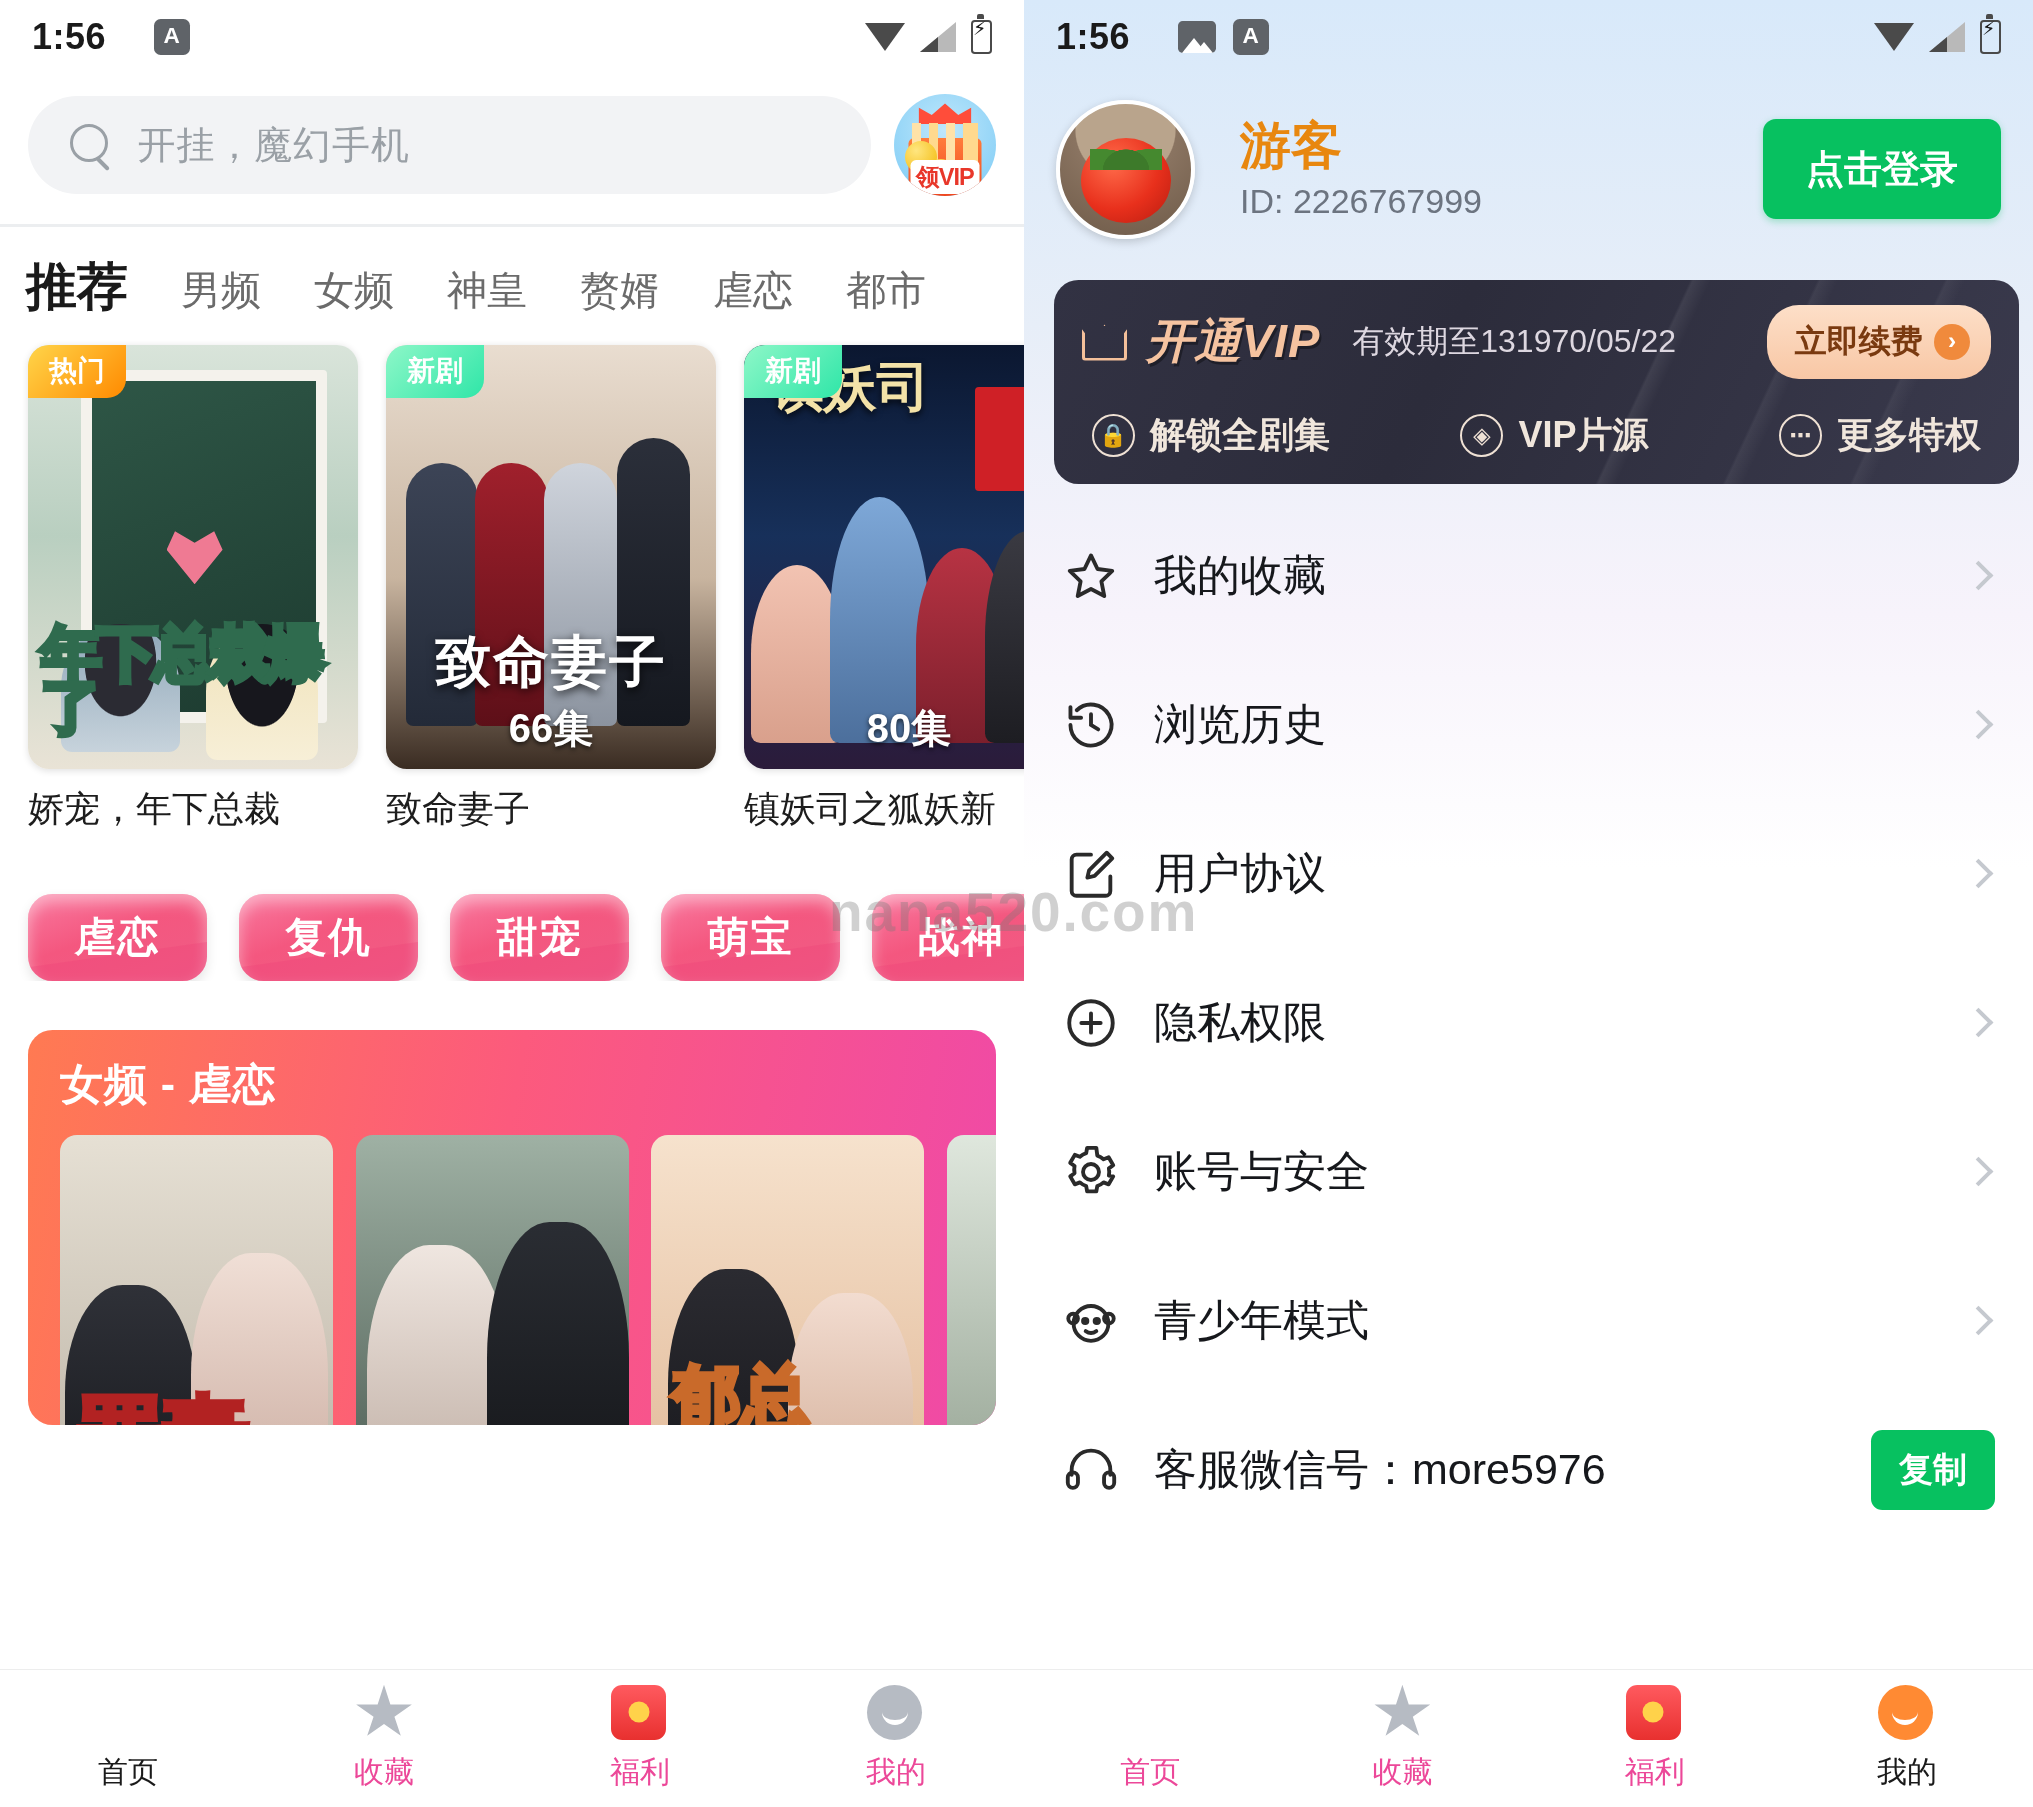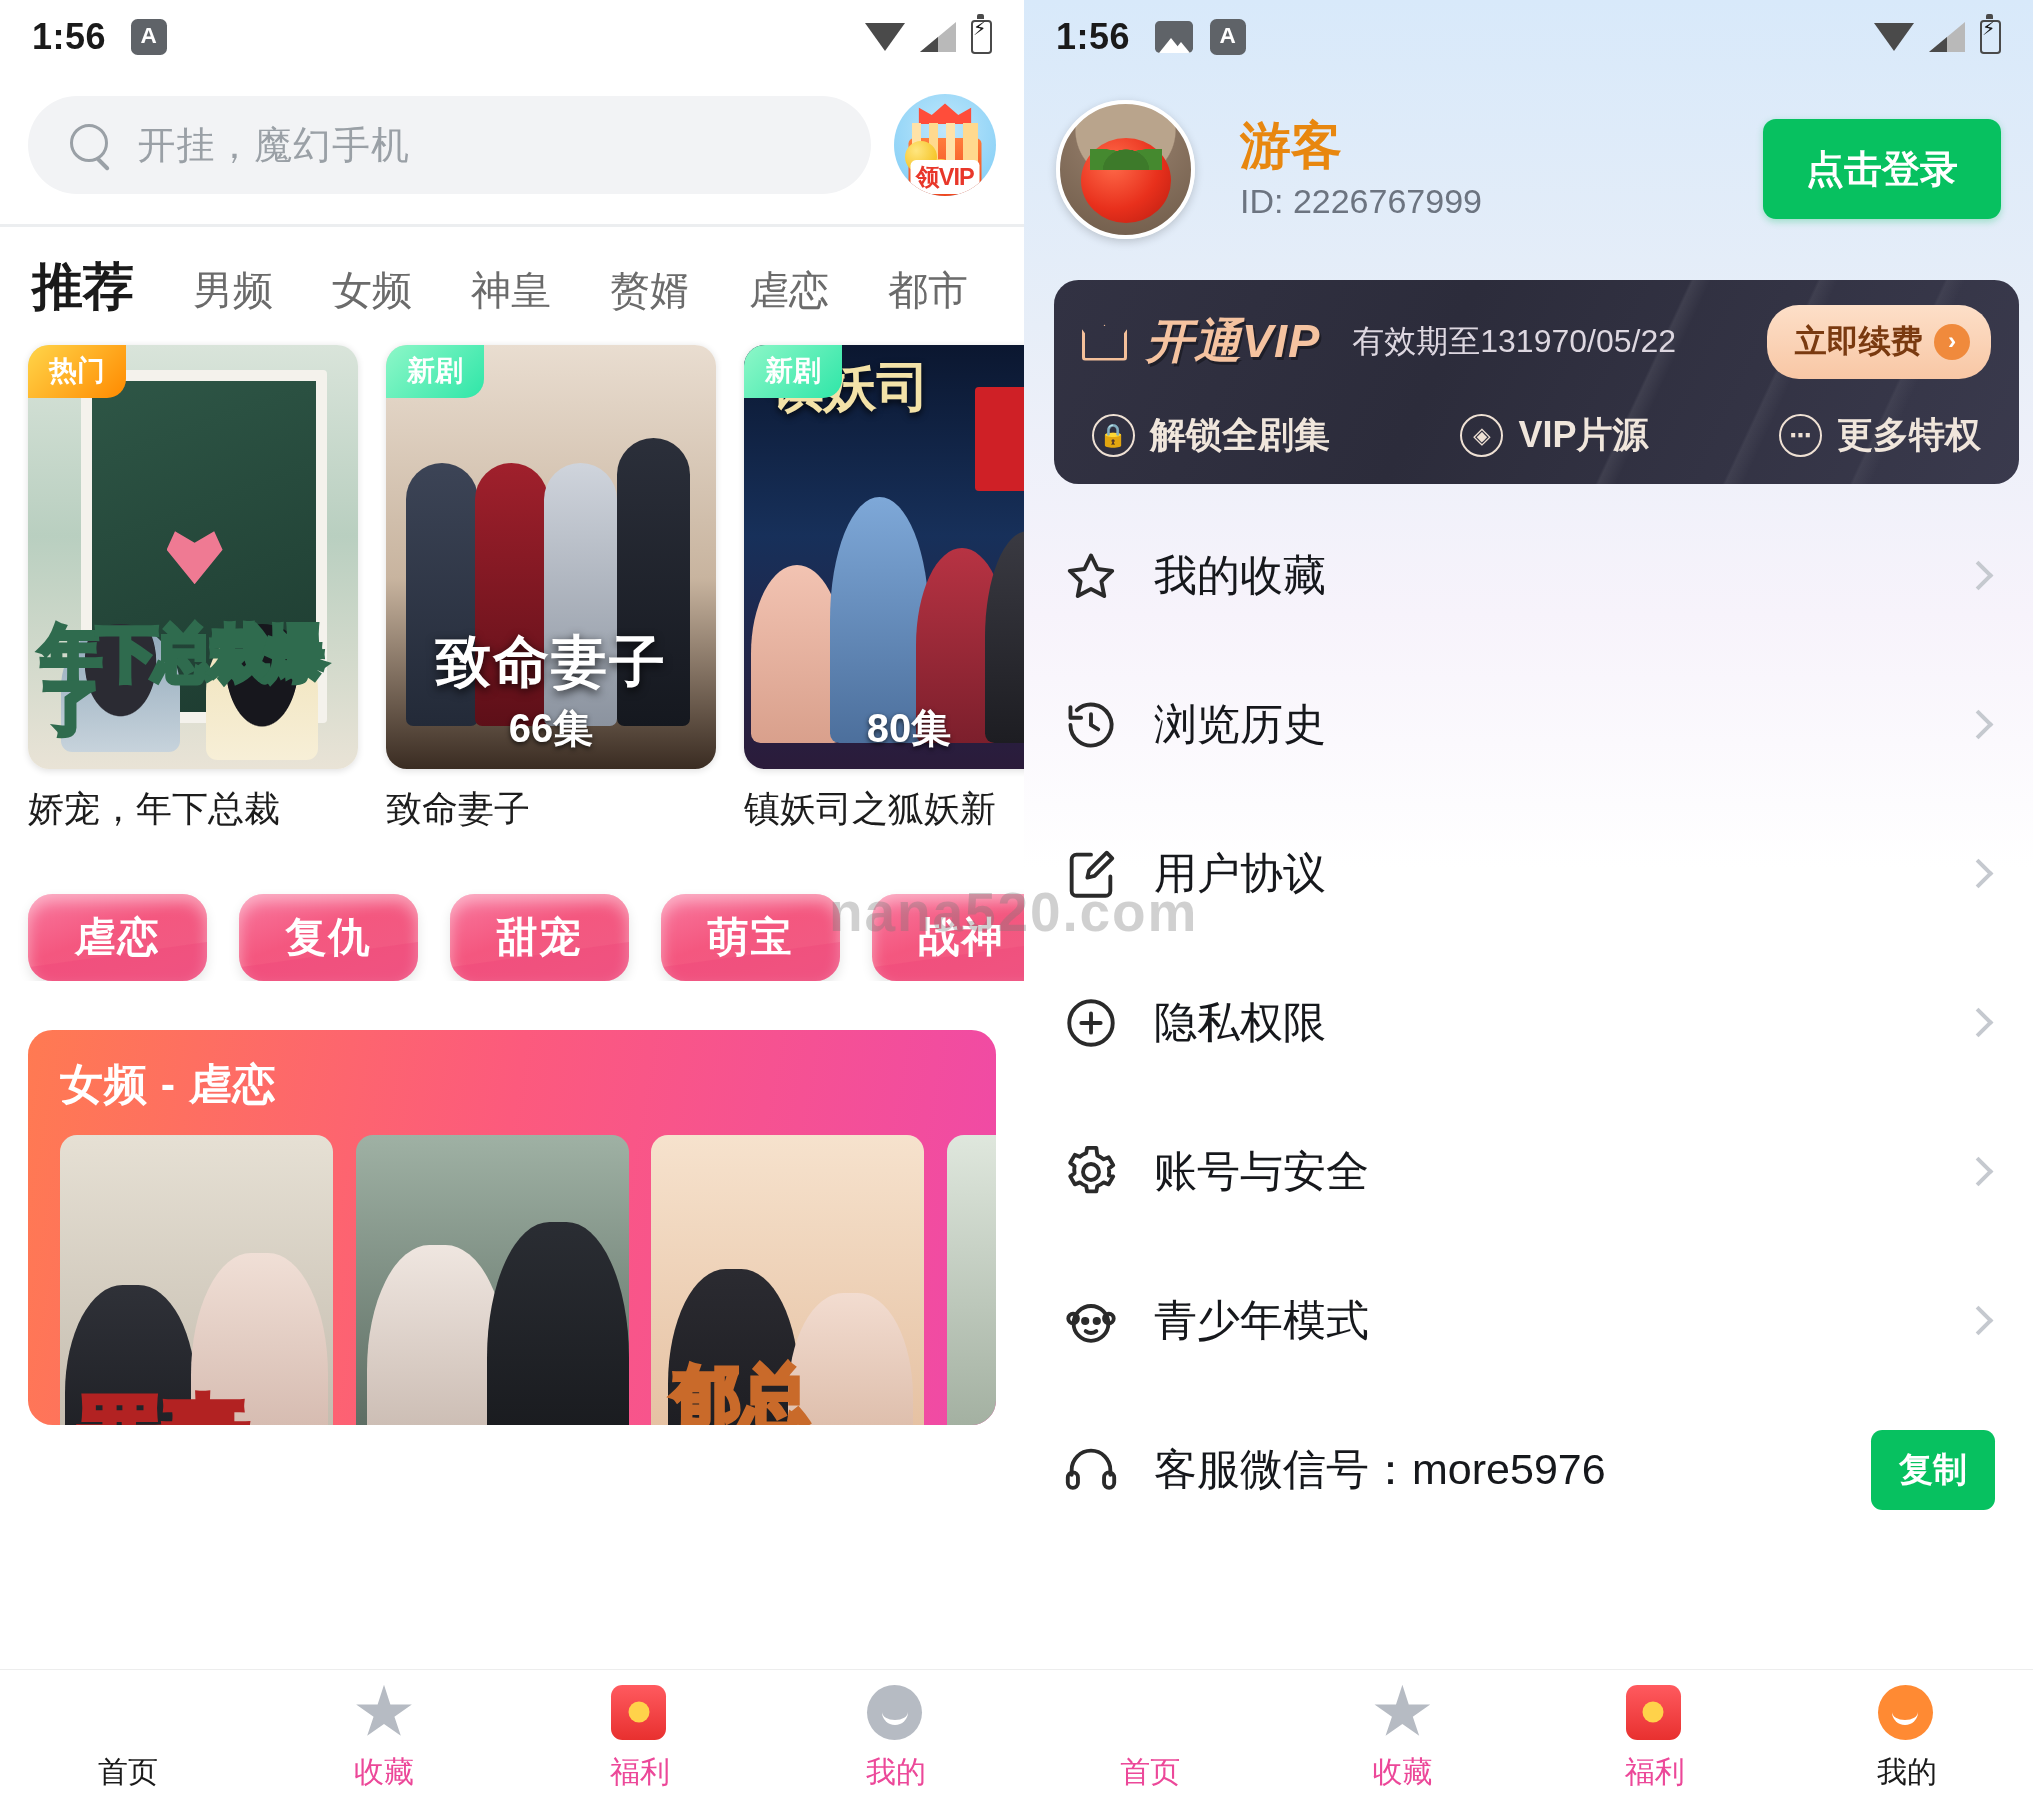--- a/index.html
+++ b/index.html
@@ -11,21 +11,21 @@
   .screen-wrap { display:flex; width:2034px; height:1808px; position:relative; }
 
   
   .phone { position:relative; height:1808px; overflow:hidden; }
   .phone.left  { width:1024px; background:#ffffff; }
   .phone.right { width:1009px; background:#ffffff; }
 
   
   .statusbar{
     height:73px; display:flex; align-items:center;
-    padding:0 32px; position:relative; z-index:5;
+    padding:0 32px; position:relative; z-index:5;gap:23px;
   }
   .sb-time{ font-size:36px; font-weight:700; color:#1a1a1a; letter-spacing:0.5px;}
   .sb-icons-left{ display:flex; align-items:center; gap:17px; margin-left:24.5px;}
   .sb-right{ margin-left:auto; display:flex; align-items:center; gap:15px; }
   .ic-a{
     width:36px;height:36px;background:#5f6368;border-radius:6.6px;
     color:#fff;font-size:22.6px;font-weight:700;display:flex;
     align-items:center;justify-content:center;line-height:1;
   }
   .ic-img{
@@ -116,21 +116,21 @@
     background:#fff;color:#e8372a;font-size:23.5px;font-weight:800;
     padding:0.9px 5.6px;border-radius:5.6px;white-space:nowrap;letter-spacing:-0.9px;
   }
   .divider-h{height:2.8px;background:#eceef0;width:100%;}
 
   
   .cat-tabs{
     display:flex;align-items:baseline;gap:53px;padding:26px 26px 19px 26px;
     white-space:nowrap;overflow:hidden;
   }
-  .cat-tab{ font-size:40px;color:#6b6b6b;margin-left:6px; }
+  .cat-tab{ font-size:40px;color:#6b6b6b; }
   .cat-tab.active{ font-size:51px;font-weight:800;color:#1a1a1a; }
 
   
   .poster-row{ display:flex;gap:28px;padding:3.8px 28px 0 28px; }
   .poster-item{ width:330px; flex:none; }
   .poster{
     width:330px;height:424px;border-radius:21px;position:relative;overflow:hidden;
     box-shadow:0 1.9px 7.5px rgba(0,0,0,.12);
   }
   .tag{

